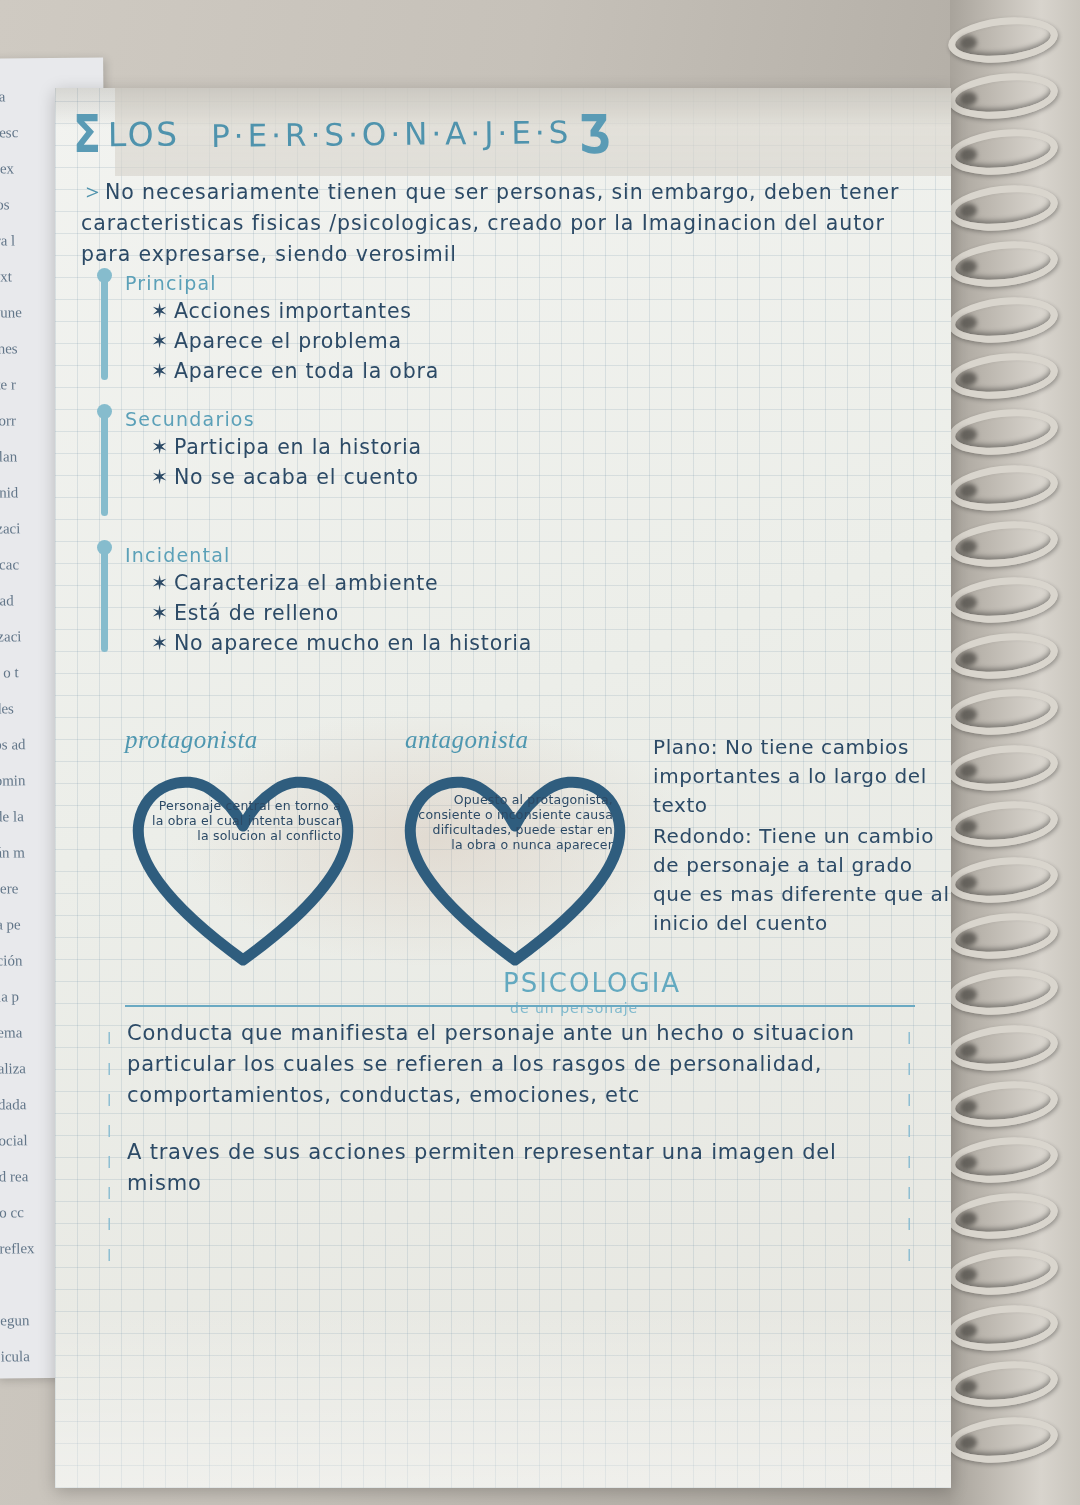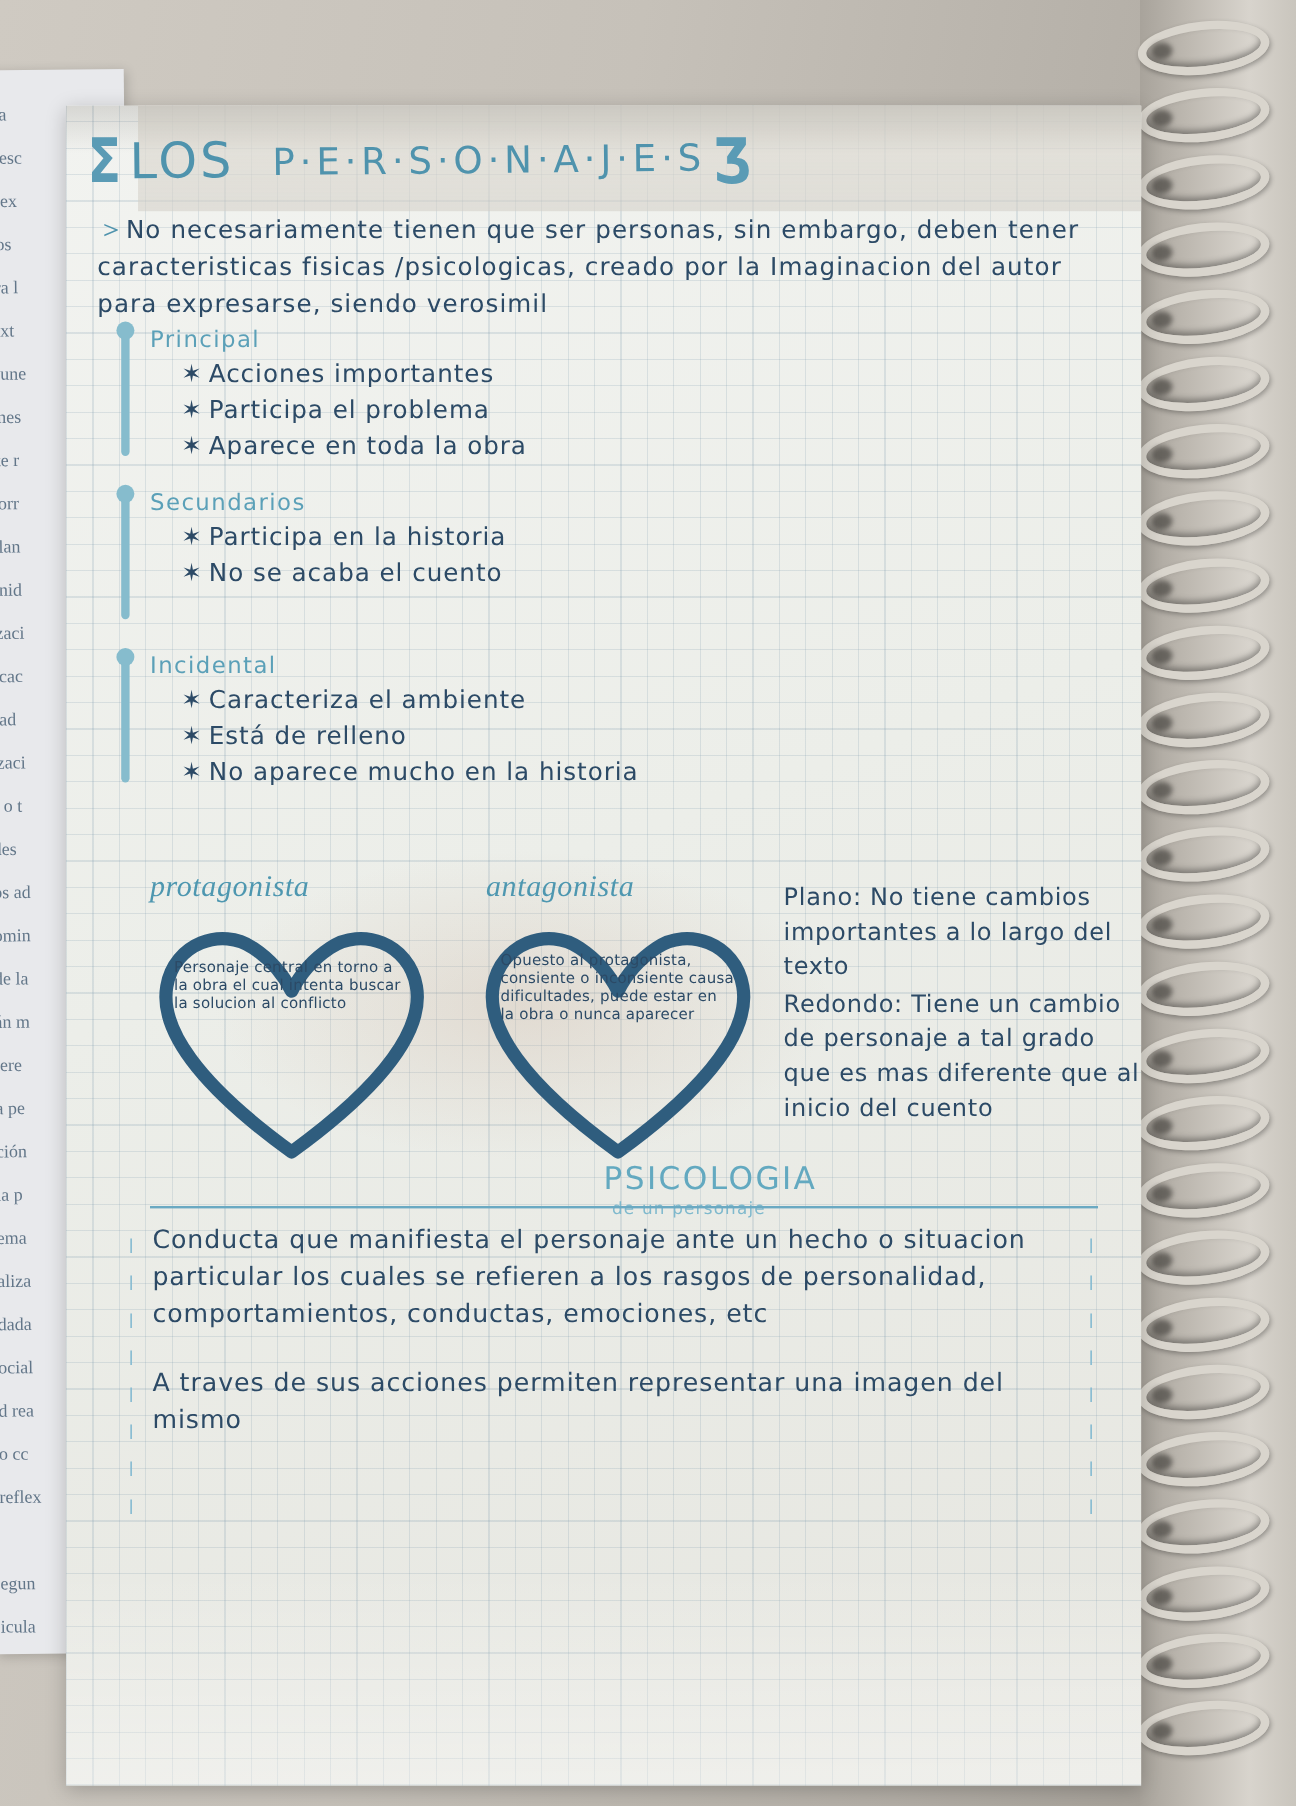--- a/index.html
+++ b/index.html
@@ -126,21 +126,21 @@
     align-items: center;
     gap: 6px;
   }
   .title-brk {
     font-size: 41px;
     color: #5a9bb5;
     font-weight: 600;
     transform: scaleY(1.25);
   }
   .title-text {
-    font-size: 41px;
+    font-size: 33px;
     color: #4f93ad;
     letter-spacing: 2.5px;
     transform: rotate(-0.6deg);
   }
   .title-spaced {
     font-size: 31px;
     color: #4f93ad;
     letter-spacing: 4px;
     margin-left: 26px;
     transform: rotate(-0.6deg);
@@ -203,21 +203,21 @@
     font-family: Liberation Serif, serif;
     font-style: italic;
     font-size: 25px;
     color: #4e97b0;
     letter-spacing: .5px;
   }
   .heart-wrap { position: absolute; }
   .heart-svg { display: block; }
   .heart-text {
     position: absolute;
-    text-align: left;
+    text-align: right;
     font-size: 12.5px;
     line-height: 15px;
     color: #2c4a66;
     letter-spacing: .2px;
   }
 
   
   .right-notes {
     position: absolute;
     left: 598px;
@@ -375,21 +375,21 @@
     </div>
 
     <div class="intro hand">
       <span class="arrow">＞</span><span>No necesariamente tienen que ser personas, sin embargo, deben tener caracteristicas fisicas /psicologicas, creado por la Imaginacion del autor para expresarse, siendo verosimil</span>
     </div>
 
     <div class="sec" style="top:184px;">
       <div class="sec-bar" style="height:104px;"></div>
       <div class="sec-title hand">Principal</div>
       <div class="sec-item hand"><span class="star">✶</span><span>Acciones importantes</span></div>
-      <div class="sec-item hand"><span class="star">✶</span><span>Participa el problema</span></div>
+      <div class="sec-item hand"><span class="star">✶</span><span>Aparece el problema</span></div>
       <div class="sec-item hand"><span class="star">✶</span><span>Aparece en toda la obra</span></div>
     </div>
 
     <div class="sec" style="top:320px;">
       <div class="sec-bar" style="height:104px;"></div>
       <div class="sec-title hand">Secundarios</div>
       <div class="sec-item hand"><span class="star">✶</span><span>Participa en la historia</span></div>
       <div class="sec-item hand"><span class="star">✶</span><span>No se acaba el cuento</span></div>
     </div>
 

